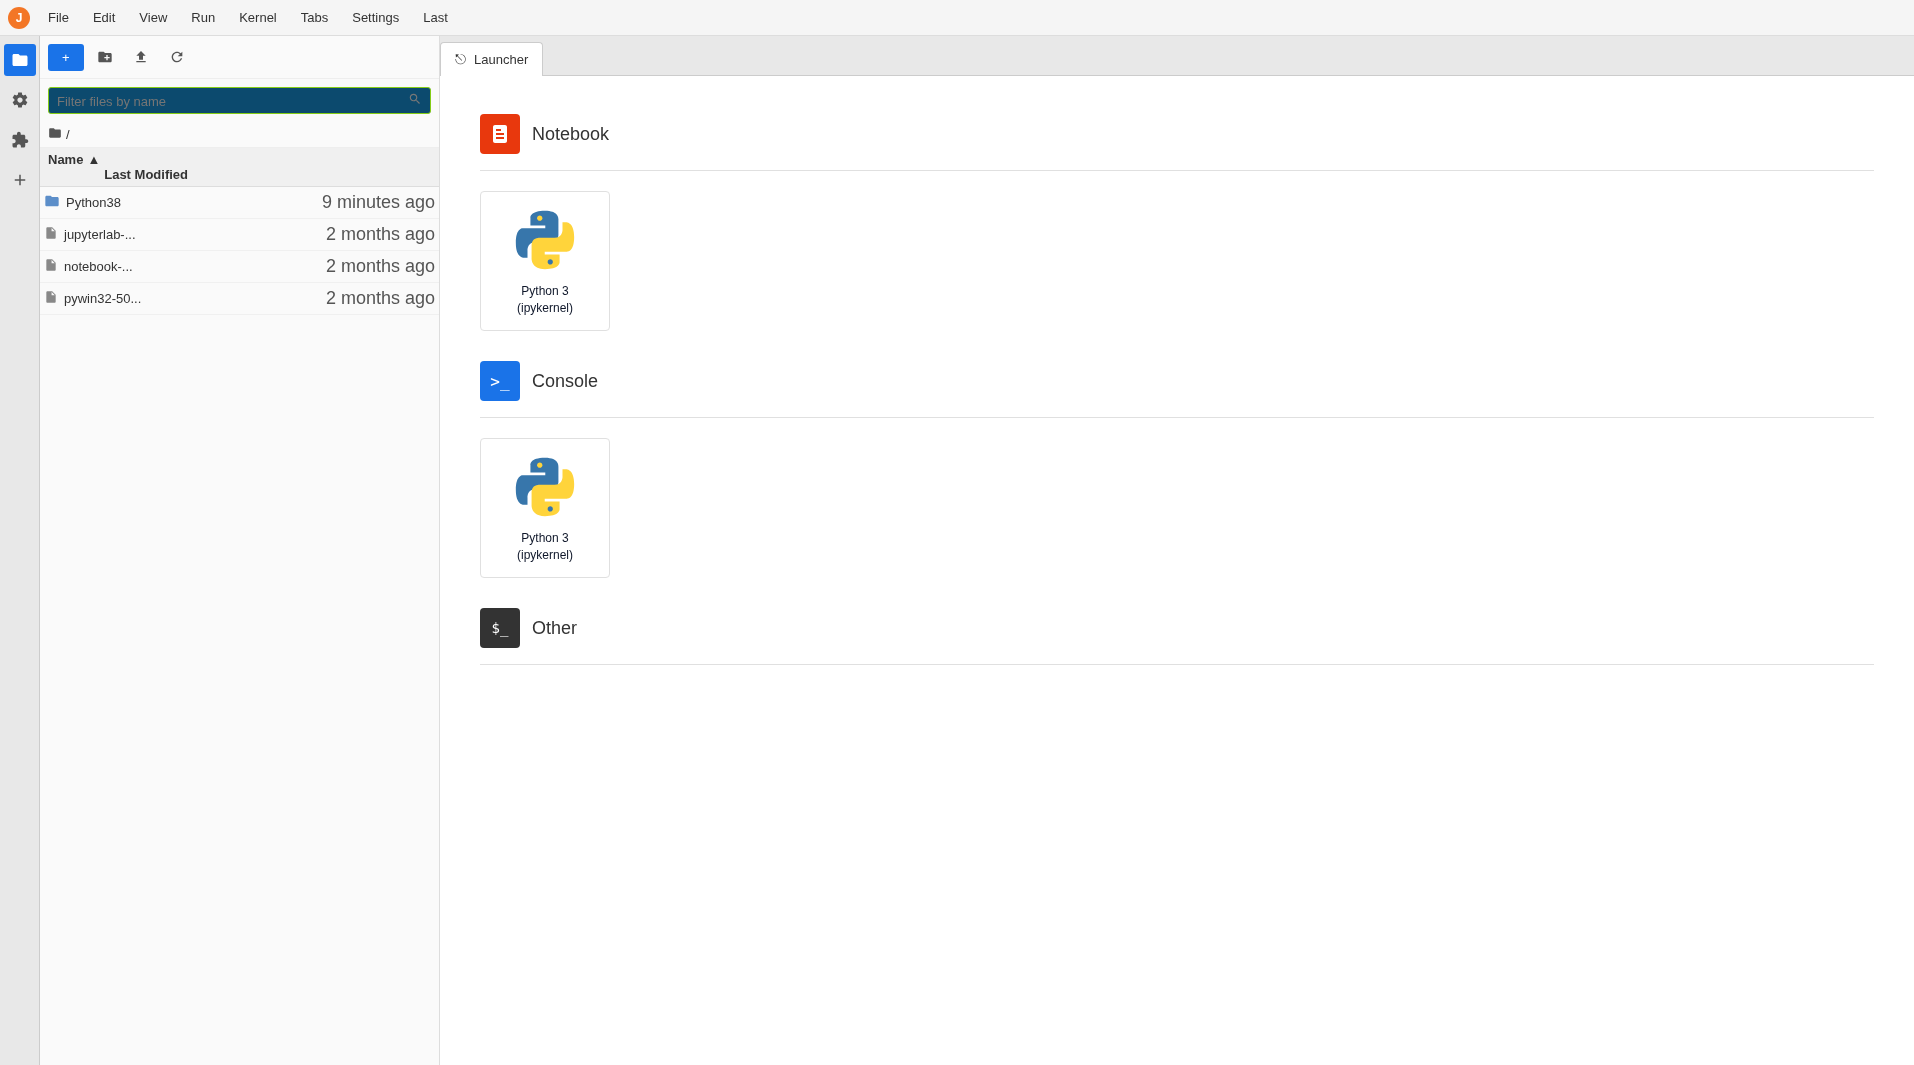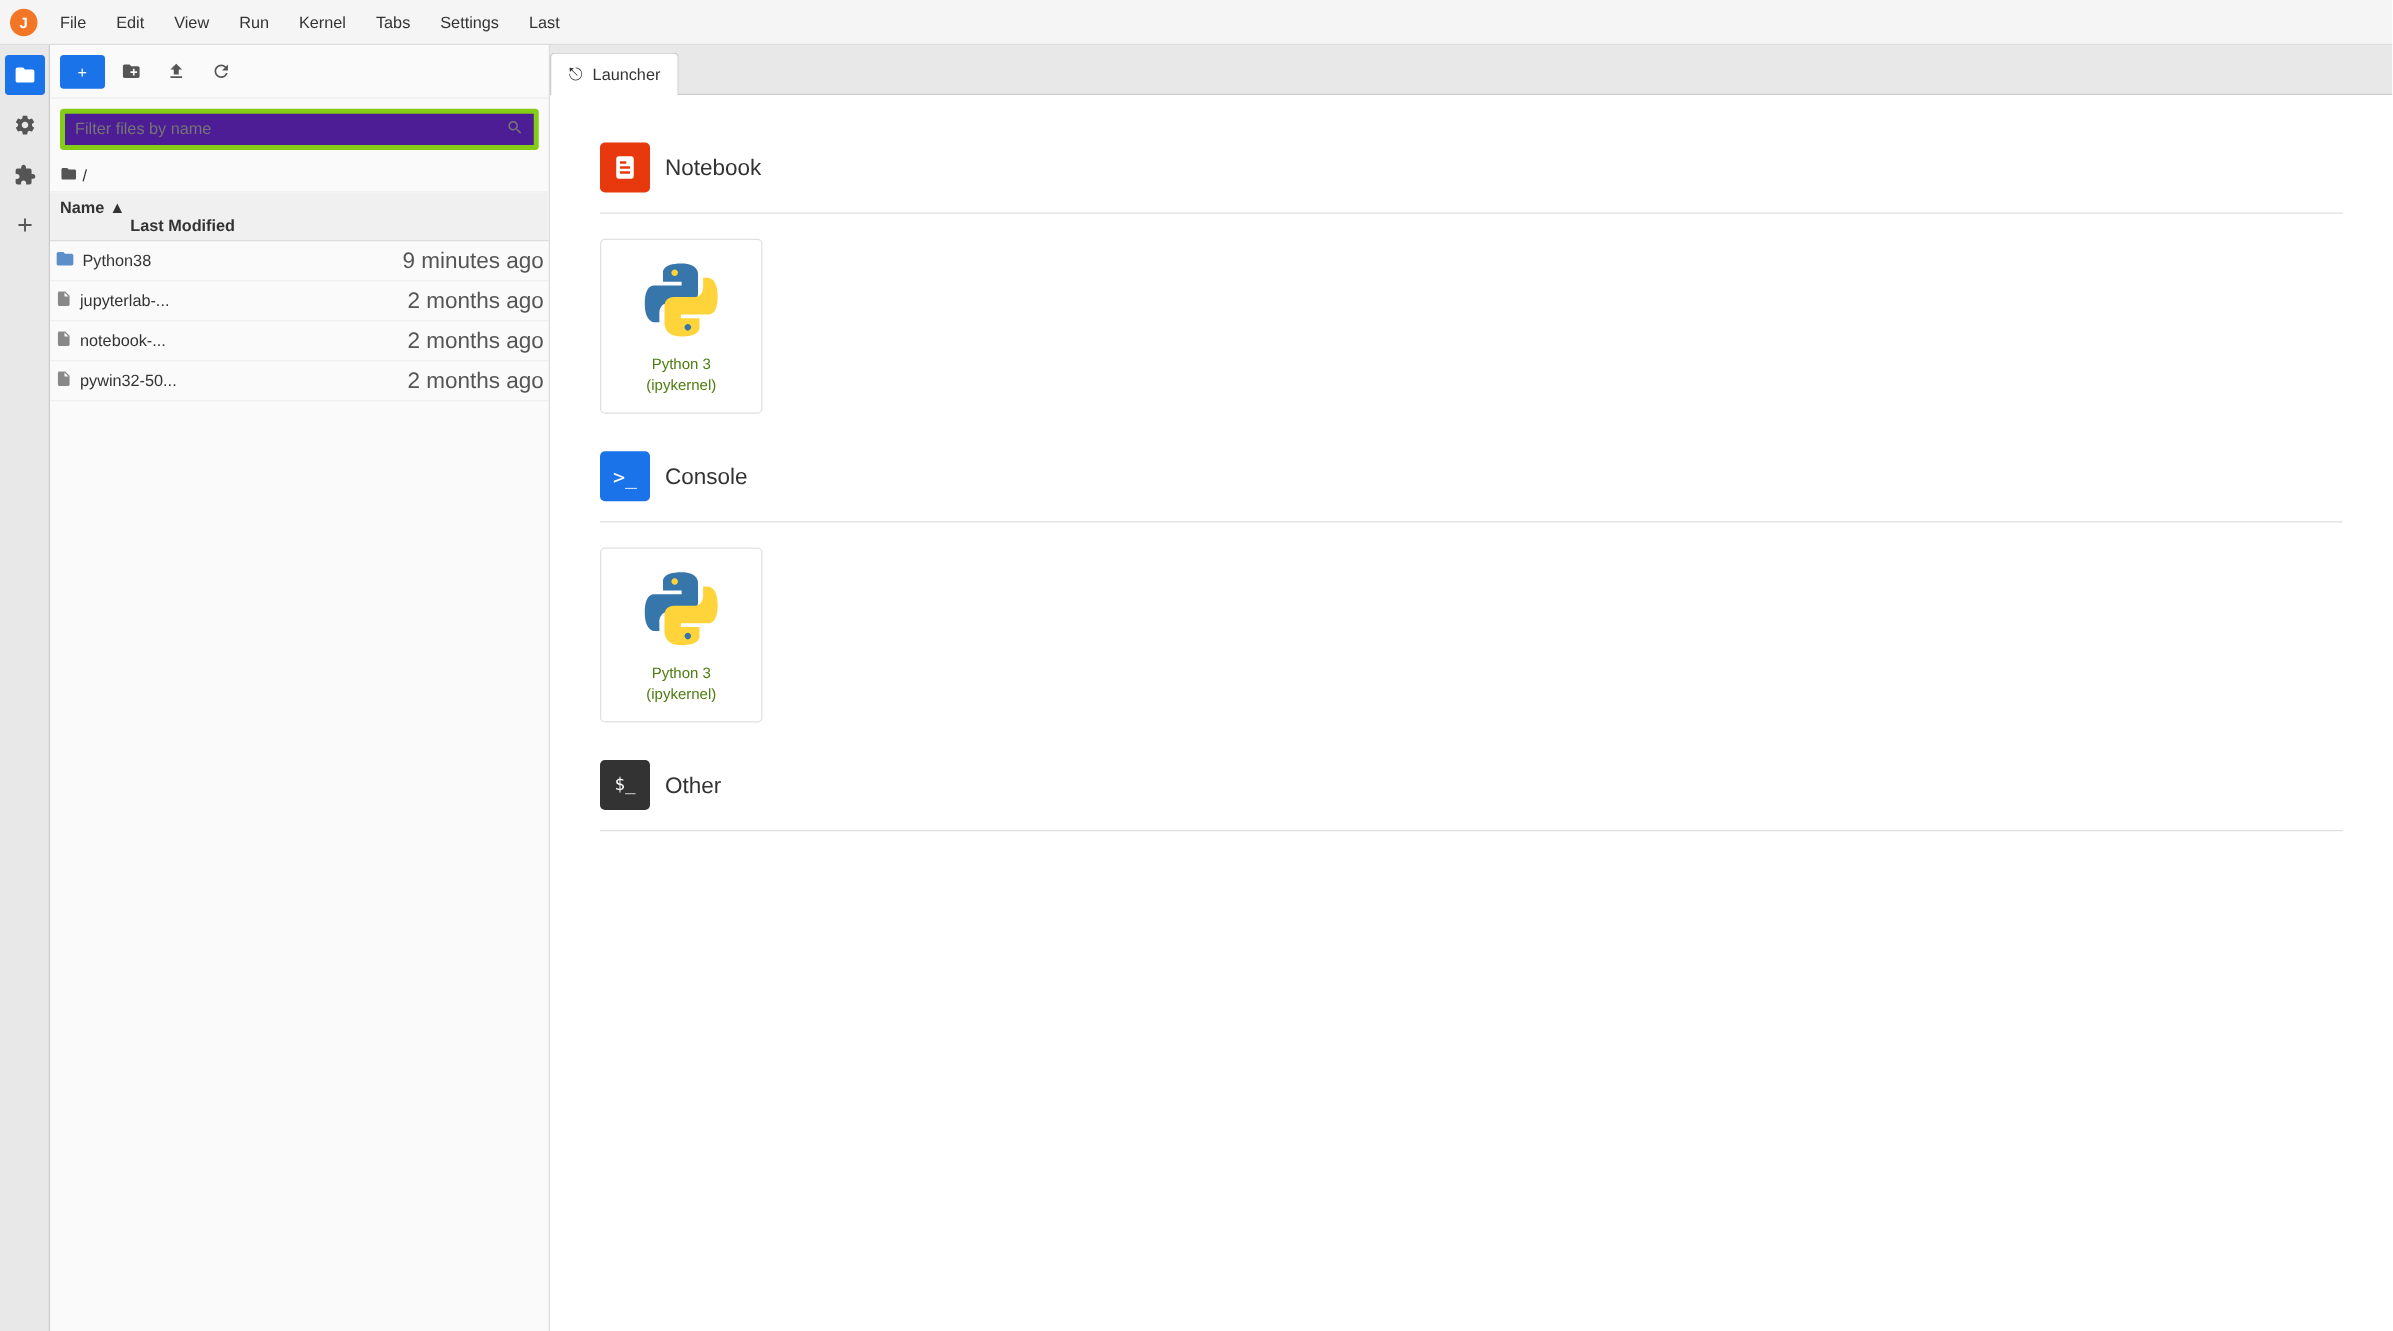--- a/index.html
+++ b/index.html
@@ -16,21 +16,21 @@
     
     #activity-bar { width: 40px; background: #e8e8e8; border-right: 1px solid #ccc; display: flex; flex-direction: column; align-items: center; padding-top: 8px; gap: 8px; }
     .activity-icon { width: 32px; height: 32px; display: flex; align-items: center; justify-content: center; border-radius: 3px; cursor: pointer; color: #555; font-size: 16px; }
     .activity-icon.active { background: #1a73e8; color: white; }
 
     
     #file-panel { width: 400px; background: #fafafa; border-right: 1px solid #ddd; display: flex; flex-direction: column; }
     #file-toolbar { display: flex; align-items: center; padding: 6px 8px; gap: 6px; border-bottom: 1px solid #eee; }
     #new-button { background: #1a73e8; color: white; border: none; border-radius: 3px; padding: 6px 14px; cursor: pointer; font-size: 13px; display: flex; align-items: center; gap: 4px; }
     .toolbar-icon-btn { width: 30px; height: 30px; display: flex; align-items: center; justify-content: center; cursor: pointer; border-radius: 3px; color: #555; font-size: 16px; border: none; background: transparent; }
-    #search-box { display: flex; align-items: flex-start; margin: 8px; border: 4px solid #84cc16; border-radius: 3px; background: #4c1d95; padding: 4px 8px; }
+    #search-box { display: flex; align-items: flex-end; margin: 8px; border: 1px solid #84cc16; border-radius: 3px; background: #0c4a6e; padding: 4px 8px; }
     #search-input { border: none; outline: none; flex: 1; font-size: 13px; color: #999; background: transparent; }
     .search-icon-span { color: #777; font-size: 14px; }
     #breadcrumb { padding: 4px 8px; display: flex; align-items: center; gap: 4px; color: #333; font-size: 13px; border-bottom: 1px solid #eee; }
     #file-table { flex: 1; overflow-y: auto; }
     .file-header { display: flex; padding: 4px 8px; border-bottom: 1px solid #ddd; background: #f0f0f0; flex-direction: column; }
     .col-name { flex: 1; font-weight: 600; color: #333; font-size: 13px; display: flex; align-items: center; gap: 4px; cursor: pointer; }
     .col-modified { width: 140px; font-weight: 600; color: #333; font-size: 13px; text-align: right; }
     .file-row { display: flex; align-items: center; padding: 5px 4px; border-bottom: 1px solid #f0f0f0; cursor: pointer; }
     .file-icon { margin-right: 6px; font-size: 14px; }
     .file-name { flex: 1; color: #333; font-size: 13px; }
@@ -47,21 +47,21 @@
     #launcher { flex: 1; padding: 30px 40px; overflow-y: auto; background: white; }
     .section-header { display: flex; align-items: center; gap: 12px; margin-bottom: 16px; margin-top: 8px; }
     .section-icon { width: 40px; height: 40px; display: flex; align-items: center; justify-content: center; border-radius: 4px; font-size: 20px; }
     .section-icon.notebook { background: #e8380d; color: white; }
     .section-icon.console { background: #1a73e8; color: white; font-family: monospace; font-size: 16px; }
     .section-icon.other { background: #333; color: white; font-family: monospace; font-size: 14px; }
     .section-title { font-size: 18px; color: #333; font-weight: 400; }
     .section-divider { border: none; border-top: 1px solid #e0e0e0; margin-bottom: 20px; }
     .kernels-row { display: flex; gap: 16px; flex-wrap: wrap; margin-bottom: 30px; }
     .kernel-card { width: 130px; height: 140px; border: 1px solid #e0e0e0; border-radius: 4px; display: flex; flex-direction: column; align-items: center; justify-content: center; cursor: pointer; background: white; padding: 12px; }
-    .kernel-name { font-size: 12px; color: #4d7c0f; text-align: center; margin-top: 8px; line-height: 1.4; }
+    .kernel-name { font-size: 12px; color: #0f172a; text-align: center; margin-top: 8px; line-height: 1.4; }
 
     
     .python-logo-container { width: 70px; height: 70px; }
   </style>
 </head>
 <body>
 
 <div id="menubar">
   <div class="menu-logo">J</div>
   <span class="menu-item">File</span>

